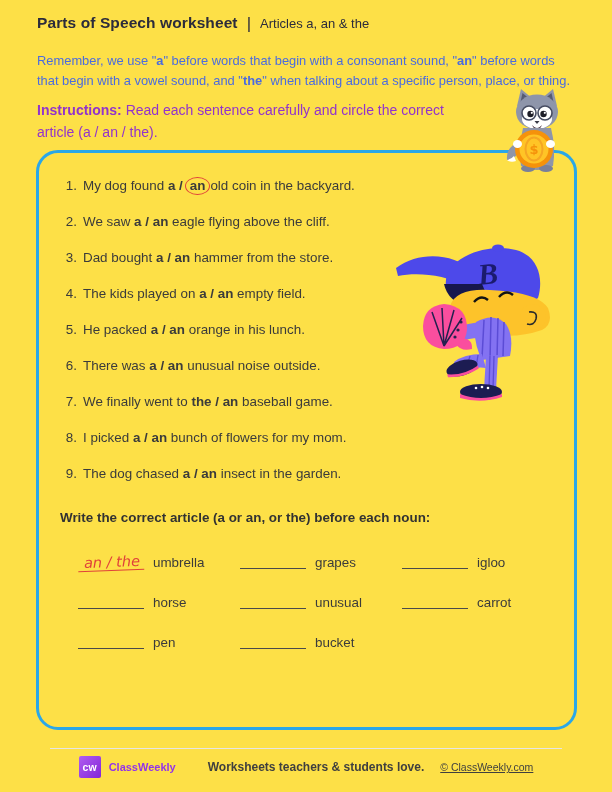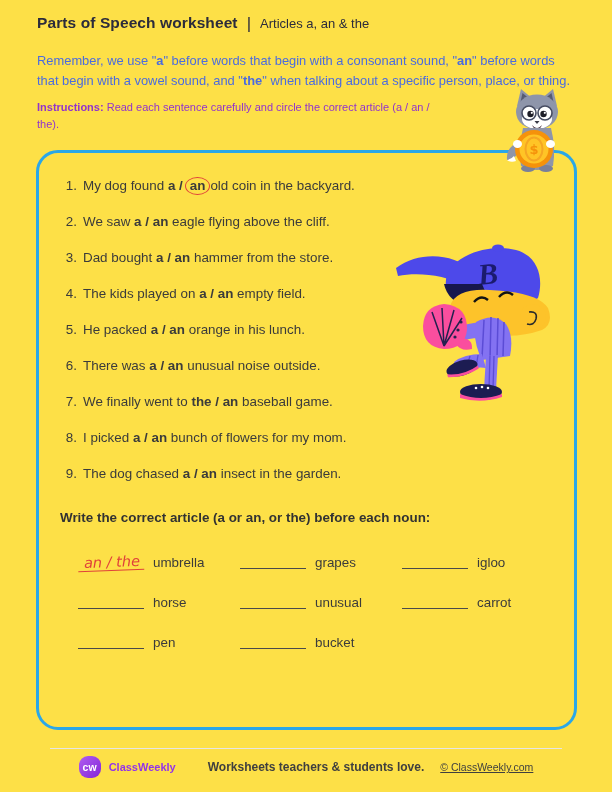--- a/index.html
+++ b/index.html
@@ -9,21 +9,21 @@
   
   .header{position:absolute;left:37px;top:13px;display:flex;align-items:baseline;gap:9px;color:#2b2b3b;}
   .title{font-size:15.5px;font-weight:700;letter-spacing:.1px;}
   .sep{font-size:17px;font-weight:300;color:#2b2b3b;position:relative;top:1px;}
   .subtitle{font-size:13px;font-weight:400;}
 
   
   .reminder{position:absolute;left:37px;top:51px;width:538px;margin:0;
             font-size:12.9px;line-height:1.58;color:#4a6be0;}
   .instructions{position:absolute;left:37px;top:99px;width:415px;margin:0;
-            font-size:11px;line-height:1.58;color:#9233cc;}
+            font-size:14px;line-height:1.58;color:#9233cc;}
   .b{font-weight:700;}
 
   
   .wolf{position:absolute;left:504px;top:86px;z-index:3;}
 
   
   .box{position:absolute;left:36px;top:150px;width:541px;height:580px;box-sizing:border-box;
        border:3px solid #2aa7e8;border-radius:22px;background:transparent;}
   .sentences{padding:25px 0 0 14px;}
   .sentence{display:flex;height:36px;font-size:13.4px;color:#3b3b3b;align-items:flex-start;}
@@ -40,21 +40,21 @@
          vertical-align:baseline;margin-bottom:-2px;}
   .answer{display:inline-block;color:#e0413a;border-bottom:1.6px solid #e0413a;
           font-style:italic;font-size:14.5px;padding:0 4px 0 6px;transform:rotate(-2deg);
           font-family:"DejaVu Sans",sans-serif;}
   .noun{margin-left:9px;}
 
   
   .footer-divider{position:absolute;left:50px;right:50px;top:748px;border-top:1px solid #e5e5e5;}
   .footer{position:absolute;left:0;top:756px;width:612px;display:flex;justify-content:center;
           align-items:center;gap:8px;}
-  .logo{width:22px;height:22px;border-radius:9px;display:flex;align-items:center;justify-content:center;
+  .logo{width:22px;height:22px;border-radius:2px;display:flex;align-items:center;justify-content:center;
         background:linear-gradient(135deg,#b05ef0 0%,#8324d8 100%);color:#fff;
         font-size:10.5px;font-weight:700;}
   .brand{font-size:11px;font-weight:700;color:#9333ea;margin-right:24px;}
   .tagline{font-size:12px;color:#3f3f3f;font-weight:bold;}
   .copyright{font-size:10.5px;color:#3f3f3f;margin-left:8px;text-decoration:underline;}
 </style>
 </head>
 <body>
 
 <div class="page">

